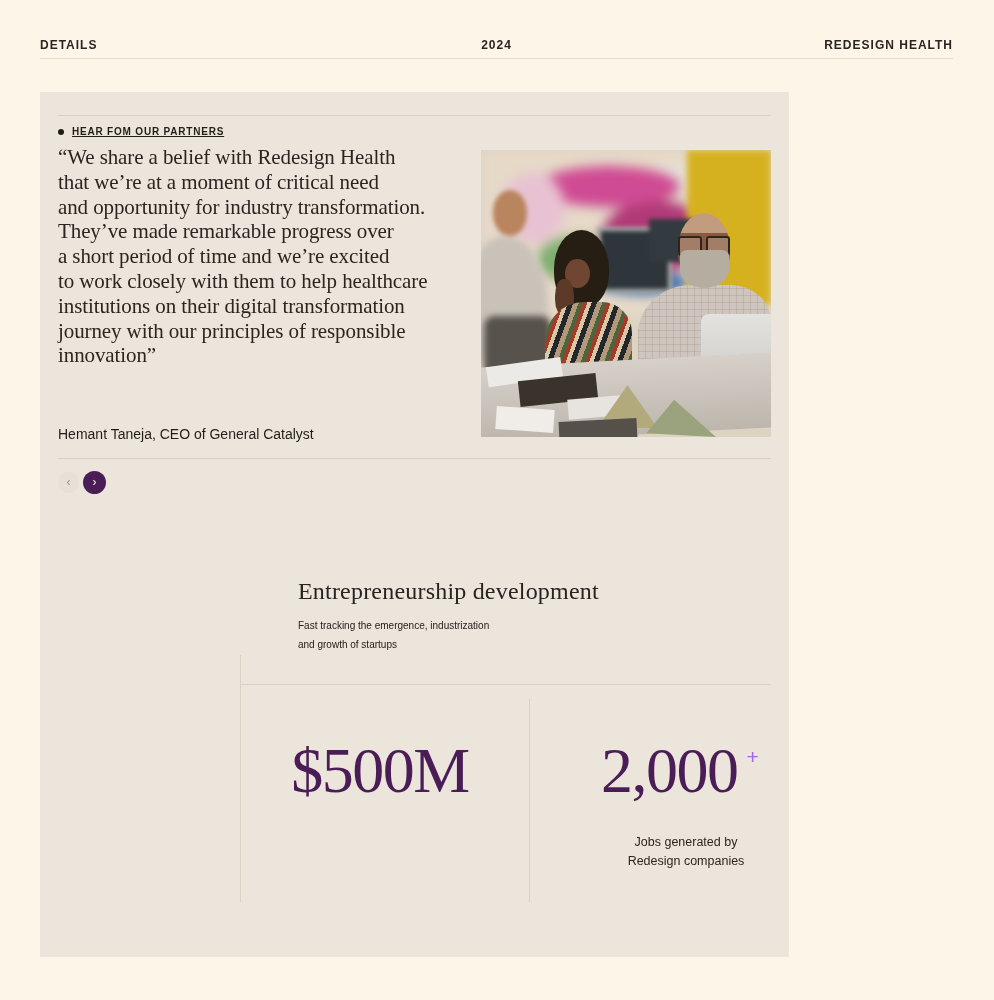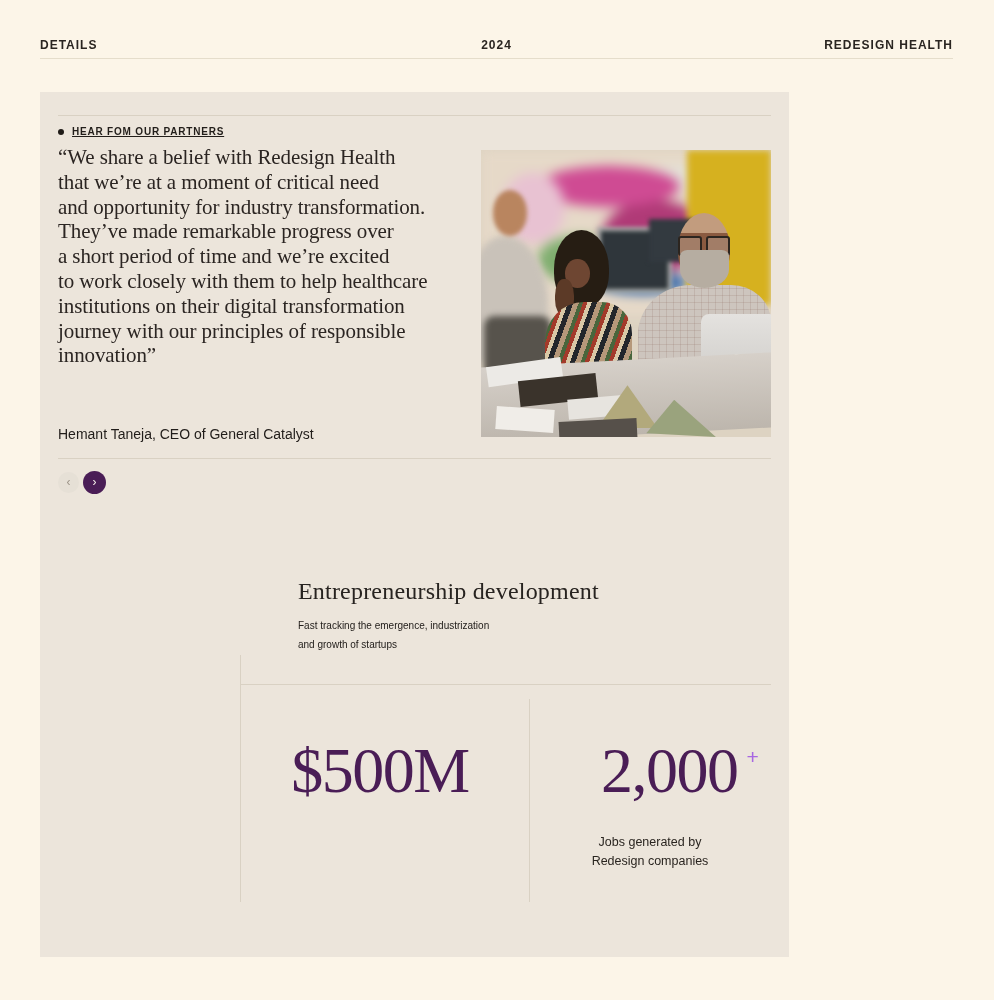--- a/index.html
+++ b/index.html
@@ -51,21 +51,21 @@
   .stat-value-box{position:absolute;top:638px;height:82px;display:flex;align-items:center;justify-content:center;}
   .stat-left{left:200px;width:289px;}
   .stat-right{left:489px;width:242px;margin-left:30px;}
   .stat-value{font-family:"Liberation Serif",serif;font-size:64px;letter-spacing:-1.5px;
     color:var(--purple-dark,#4a1d56);}
   .stat-suffix{font-family:"Liberation Sans",sans-serif;font-size:21px;font-weight:400;
     color:var(--purple-light,#a867e2);position:relative;top:-14px;margin-left:9px;}
   .stat-caption{position:absolute;top:741px;font-size:12.5px;line-height:18.5px;text-align:center;
     color:#2a2520;white-space:pre-line;}
   .cap-left{left:200px;width:289px;}
-  .cap-right{left:489px;width:242px;}
+  .cap-right{left:489px;width:242px;padding-left:36px;}
   
   .photo{position:absolute;left:441px;top:58px;width:290px;height:287px;overflow:hidden;background:#ddd3c2;}
   .photo>div{position:absolute;}
   .mural{left:0;top:0;width:100%;height:58%;filter:blur(6px);background:
     radial-gradient(closest-side at 18% 35%,#e8c2d2 0 60%,transparent 61%),
     radial-gradient(closest-side at 44% 22%,#cf4b93 0 55%,transparent 56%),
     radial-gradient(closest-side at 60% 52%,#b03a77 0 45%,transparent 46%),
     radial-gradient(closest-side at 34% 66%,#7fae6f 0 42%,transparent 43%),
     radial-gradient(closest-side at 56% 80%,#3f6fae 0 35%,transparent 36%),
     radial-gradient(closest-side at 68% 18%,#e4e2d8 0 48%,transparent 49%),

